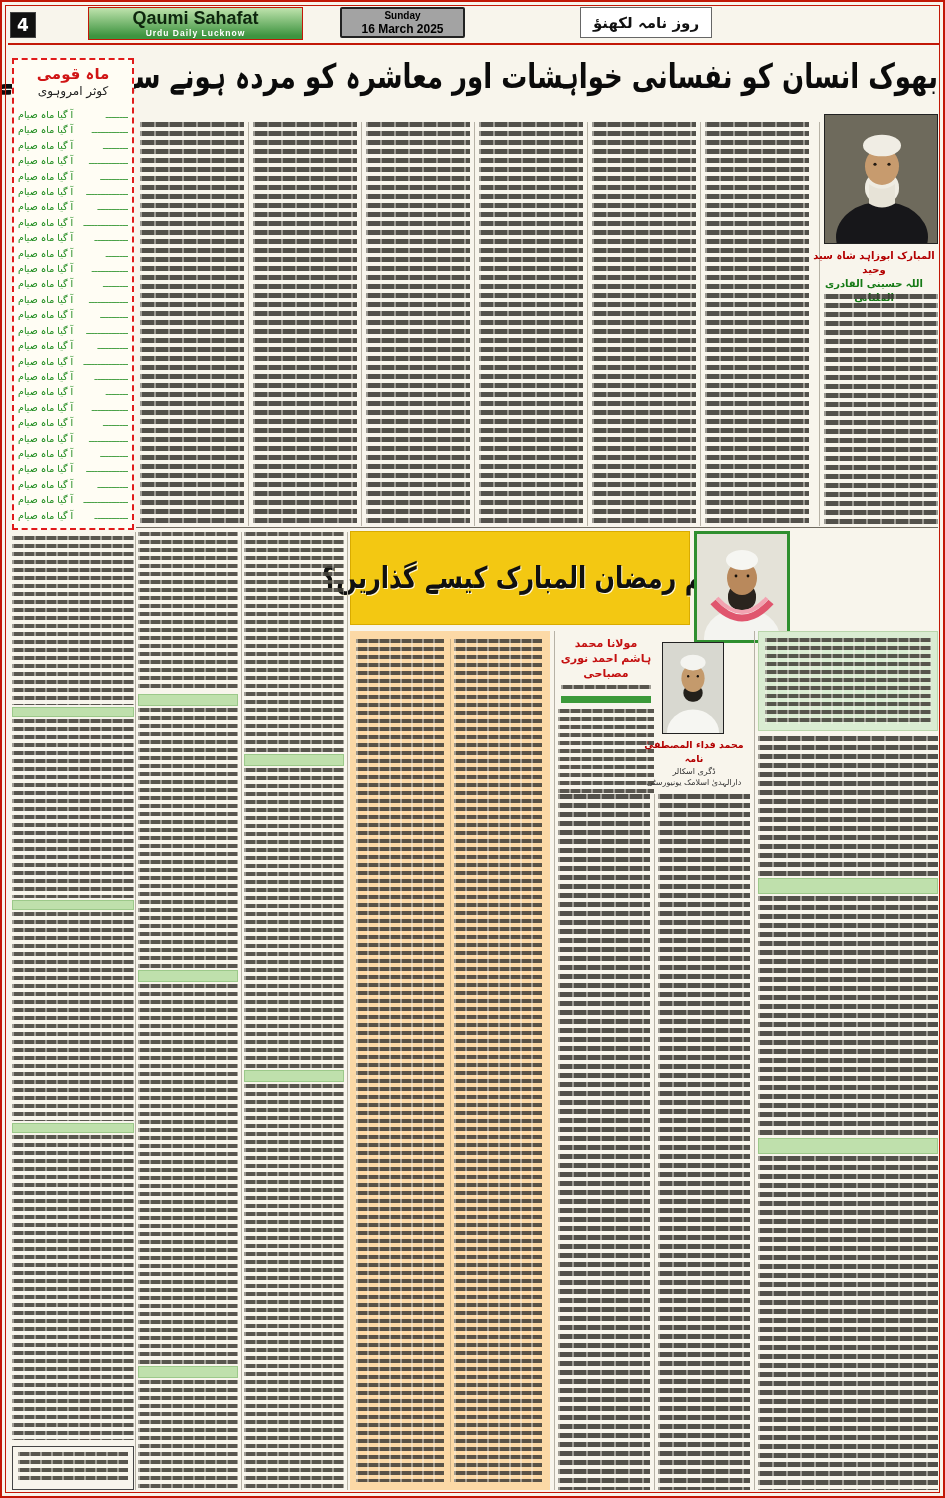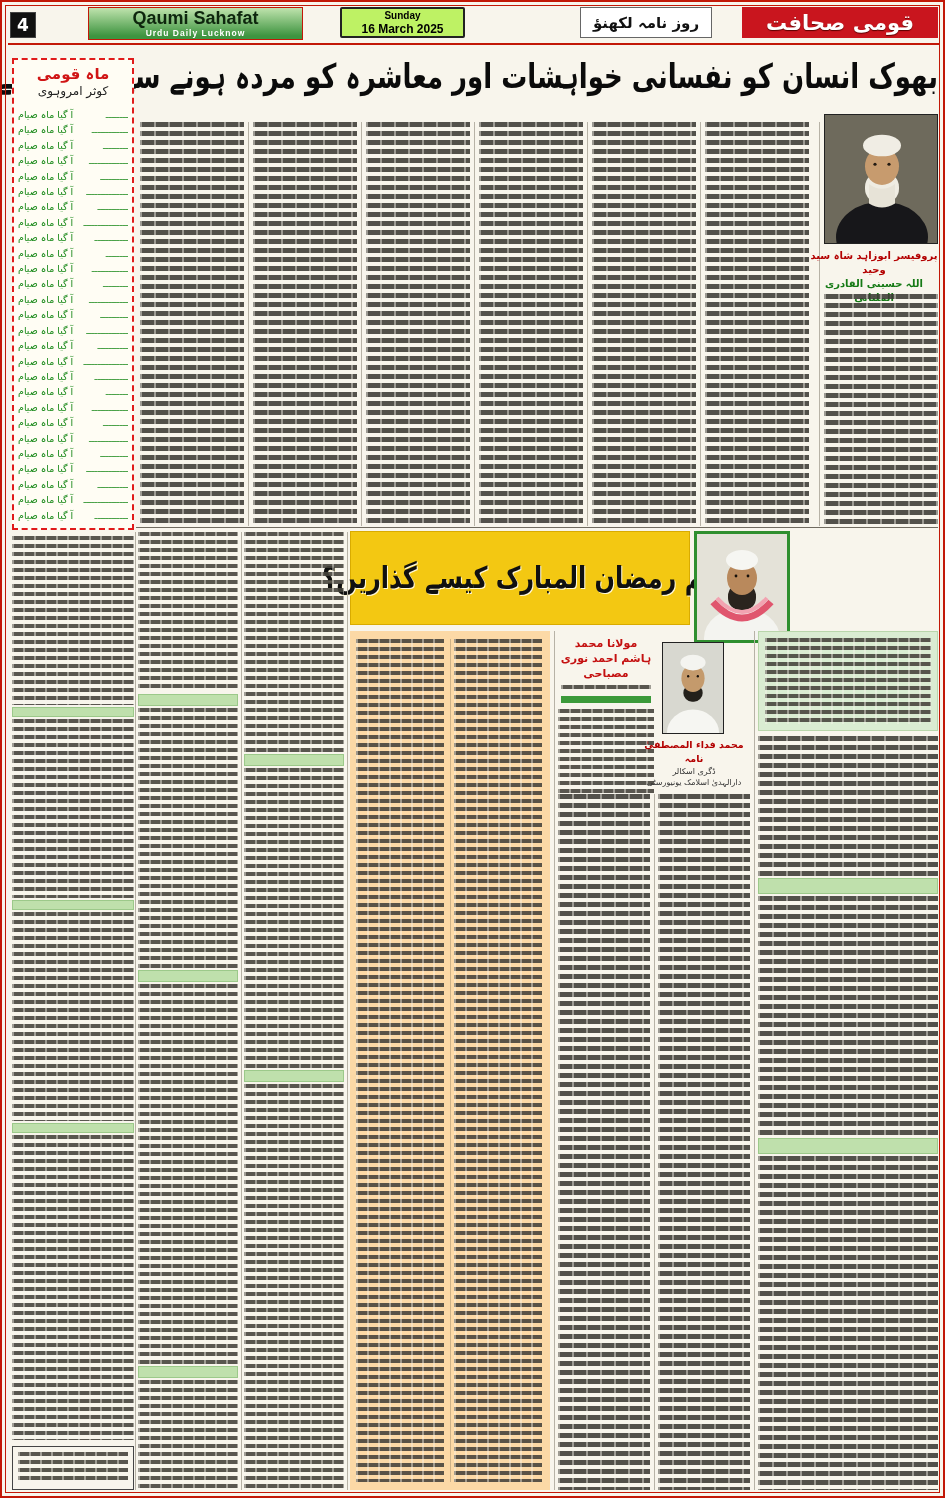--- a/index.html
+++ b/index.html
@@ -13,21 +13,21 @@
 
   
   .pageno{background:#111;color:#fff;display:flex;align-items:center;justify-content:center;
           font-size:17px;font-weight:bold;border:1px solid #444}
   .mast-en{background:linear-gradient(180deg,#bfe3ad 0%,var(--masthead-green,#3e9440) 90%);
            border:1px solid var(--border-red,#c21807);text-align:center;padding-top:1px}
   .mast-en-title{font-size:18px;font-weight:bold;color:#0e260e;line-height:19px;
            font-family:Liberation Sans, sans-serif}
   .mast-en-sub{font-size:8.5px;font-weight:bold;color:#fff;letter-spacing:1px;
            font-family:"Liberation Sans",sans-serif}
-  .datebox{border:2px solid #222;border-radius:2px;text-align:center;background:#bef264;
+  .datebox{border:2px solid #222;border-radius:2px;text-align:center;background:#a3a3a3;
            font-family:"Liberation Sans",sans-serif;padding-top:1px}
   .datebox .day{font-size:10px;font-weight:bold;line-height:12px}
   .datebox .dateval{font-size:12px;font-weight:bold;line-height:14px}
   .calligbox{border:1px solid #666;display:flex;align-items:center;justify-content:center;
            font-size:15px;font-weight:bold;background:#fff;color:#111}
   .mast-ur{background:var(--masthead-red,#c9151e);color:#fff;display:flex;align-items:center;
            justify-content:center;font-size:21px;font-weight:bold;text-shadow:0 1px 1px #5c0000}
   .hdr-rule{background:var(--border-red,#c21807)}
 
   
@@ -91,21 +91,20 @@
 
   <div class="abs datebox" style="left:338px;top:5px;width:125px;height:31px">
     <div class="day">Sunday</div>
     <div class="dateval">16 March 2025</div>
   </div>
 
   <div class="abs calligbox" style="left:578px;top:5px;width:132px;height:31px">
     <span class="urdu">روز نامہ لکھنؤ</span>
   </div>
 
-  <div class="abs mast-ur urdu" style="left:740px;top:5px;width:196px;height:31px">قومی صحافت</div>
 
   <div class="abs hdr-rule" style="left:6px;top:41px;width:931px;height:2px"></div>
 
   <h1 class="abs lead-headline urdu" style="left:138px;top:52px;width:798px;height:62px">بھوک انسان کو نفسانی خواہشات اور معاشرہ کو مردہ ہونے سے بچاتی ہے</h1>
 
   <div class="abs sim" style="left:138px;top:120px;width:104px;height:404px"></div>
   <div class="abs sim" style="left:251px;top:120px;width:104px;height:404px"></div>
   <div class="abs sim" style="left:364px;top:120px;width:104px;height:404px"></div>
   <div class="abs sim" style="left:477px;top:120px;width:104px;height:404px"></div>
   <div class="abs sim" style="left:590px;top:120px;width:104px;height:404px"></div>
@@ -124,21 +123,21 @@
       <ellipse cx="57" cy="124" rx="46" ry="36" fill="#17171a"></ellipse>
       <rect x="40" y="58" width="34" height="32" rx="15" fill="#efece2"></rect>
       <ellipse cx="57" cy="52" rx="17" ry="19" fill="#c79b6e"></ellipse>
       <ellipse cx="57" cy="31" rx="19" ry="11" fill="#f0ede4"></ellipse>
       <circle cx="50" cy="50" r="1.6" fill="#221a12"></circle>
       <circle cx="64" cy="50" r="1.6" fill="#221a12"></circle>
       <path d="M44 70 Q57 80 70 70 L70 90 Q57 98 44 90 Z" fill="#e7e3d7"></path>
     </svg>
   </div>
   <div class="abs cap" style="left:804px;top:247px;width:136px">
-    <div class="cap1 urdu">پروفیسر ابوزاہد شاہ سید وحید</div>
+    <div class="cap1 urdu">المبارک ابوزاہد شاہ سید وحید</div>
     <div class="cap2 urdu">اللہ حسینی القادری الملتانی</div>
   </div>
   <div class="abs sim" style="left:822px;top:292px;width:114px;height:232px"></div>
 
   <div class="abs poembox" style="left:10px;top:56px;width:122px;height:472px">
     <div class="poem-title urdu">ماہ قومی</div>
     <div class="poem-byline urdu">کوثر امروہوی</div>
     <div class="poem-lines">
         <div class="pline">
           <span class="lead">ــــــــ</span>

